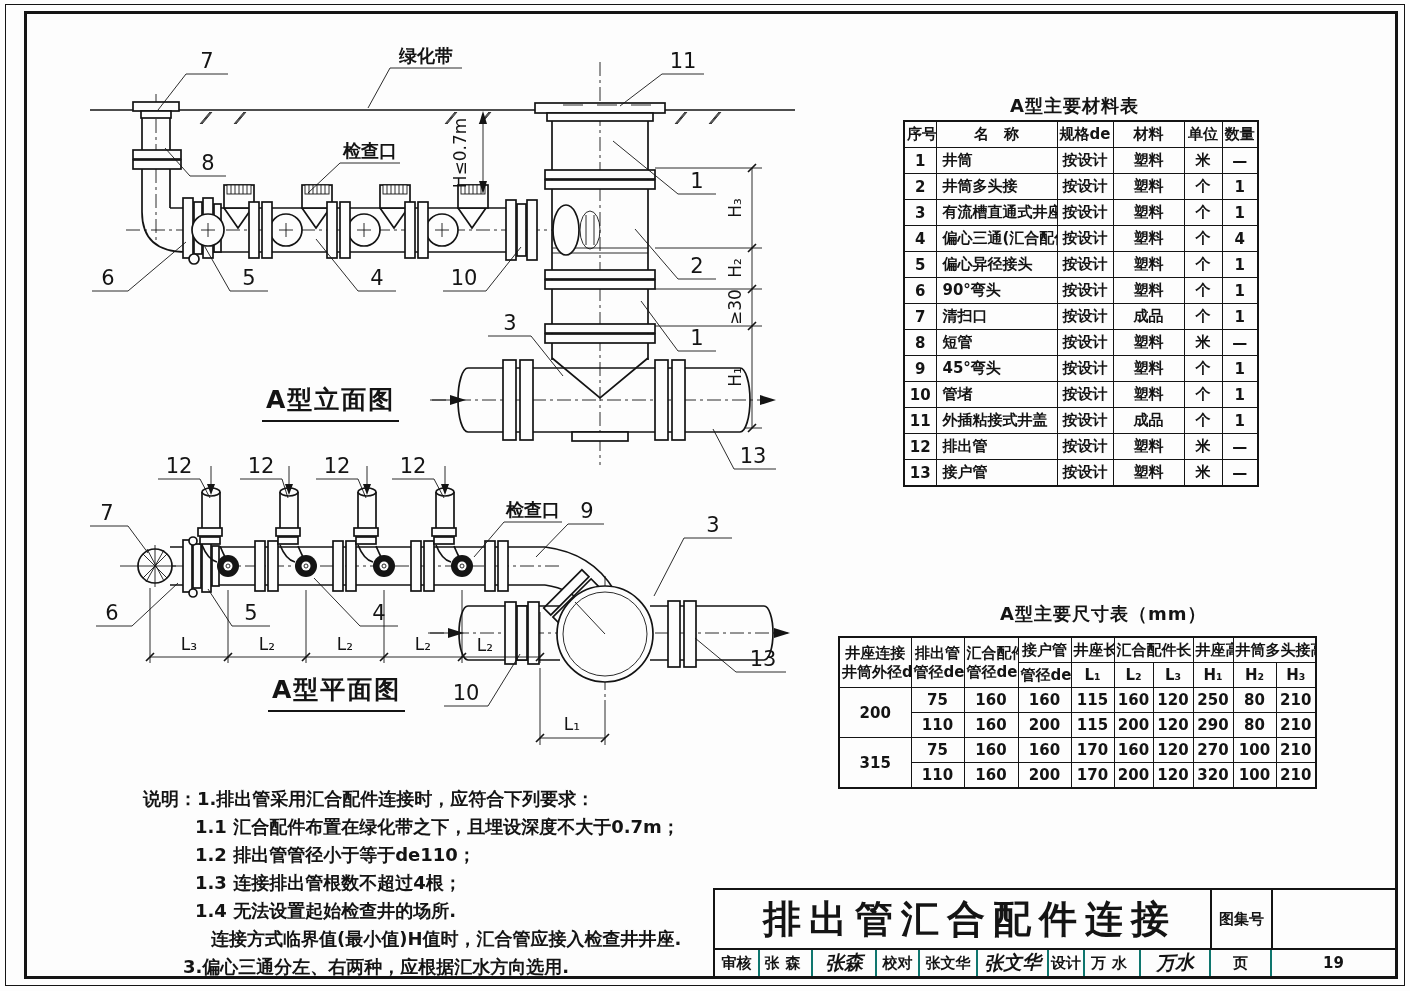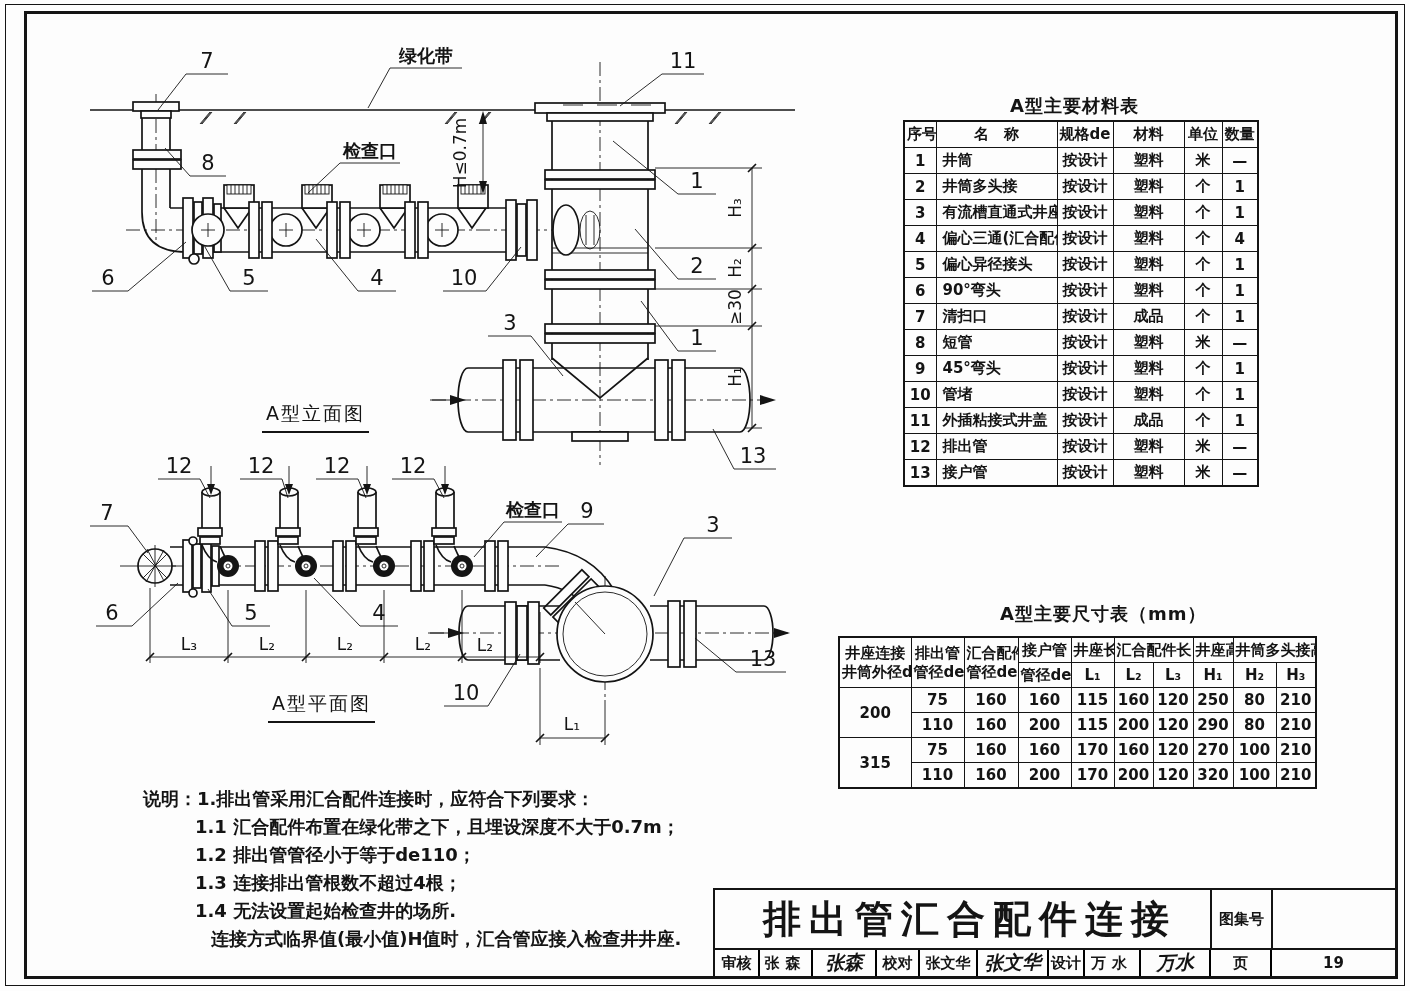--- a/index.html
+++ b/index.html
@@ -10,22 +10,22 @@
   svg{position:absolute;left:0;top:0;}
   svg text{fill:#141414;}
   .ln{stroke:#141414;stroke-width:1.7;fill:none;}
   .lnf{stroke:#141414;stroke-width:1.7;fill:#fdfdfd;}
   .tn{stroke:#141414;stroke-width:0.9;fill:none;}
   .cl{stroke:#141414;stroke-width:0.9;fill:none;stroke-dasharray:14 4 3 4;}
   .blk{fill:#141414;stroke:none;}
   .callout{font-size:21px;}
   .callout-cn{font-size:18px;font-weight:600;}
   .dimtxt{font-size:17px;}
-  .fig-title{position:absolute;font-size:19px;font-weight:400;letter-spacing:2px;
-             border-bottom:2.5px solid #141414;padding:0 4px 4px 4px;margin-top:18px;}
+  .fig-title{position:absolute;font-size:25px;font-weight:700;letter-spacing:2px;
+             border-bottom:2.5px solid #141414;padding:0 4px 4px 4px;}
   
   .tbl-title{position:absolute;font-size:18px;font-weight:700;letter-spacing:1px;}
   table{border-collapse:collapse;table-layout:fixed;}
   td{border:1.5px solid #141414;text-align:center;font-size:15px;padding:0 2px;
      white-space:nowrap;overflow:hidden;height:25px;font-weight:600;}
   .mat-table{position:absolute;left:903px;top:120px;width:354px;border:2.5px solid #141414;}
   .mat-table td.name{text-align:left;padding-left:6px;}
   .dim-table{position:absolute;left:838px;top:636px;width:477px;border:2.5px solid #141414;}
   .dim-table td{height:24px;}
   .two-line{line-height:1.25;}
@@ -40,21 +40,21 @@
           border:2.5px solid #141414;box-sizing:border-box;display:flex;flex-direction:column;background:#fdfdfd;}
   .tblock-top{display:flex;height:60px;border-bottom:2px solid #141414;}
   .tblock-title{width:497px;display:flex;align-items:center;justify-content:center;
                 font-size:38px;font-weight:700;letter-spacing:8px;border-right:2px solid #141414;box-sizing:border-box;padding-left:15px;}
   .tblock-atlas-label{width:61px;display:flex;align-items:center;justify-content:center;
                 font-size:15px;font-weight:700;border-right:2px solid #141414;box-sizing:border-box;}
   .tblock-atlas-no{flex:1;display:flex;align-items:center;justify-content:center;
                 font-size:24px;font-weight:600;letter-spacing:2px;}
   .tblock-bottom{display:flex;flex:1;}
   .tblock-bottom .c{display:flex;align-items:center;justify-content:center;
-        border-right:2px solid #000000;box-sizing:border-box;font-size:15px;font-weight:700;}
+        border-right:2px solid #0f766e;box-sizing:border-box;font-size:15px;font-weight:700;}
   .tblock-bottom .c.last{border-right:none;}
   .sig{font-family:"DejaVu Serif",serif;font-style:italic;font-size:19px;font-weight:700;
        transform:rotate(-2deg);}
   .name-sp{letter-spacing:6px;}
 </style>
 </head>
 <body>
 
 <div class="page">
   <div class="frame-outer"></div>
@@ -601,20 +601,21 @@
   </tbody>
     </table>
 
   <div class="notes">
     <div>说明：1.排出管采用汇合配件连接时，应符合下列要求：</div>
     <div class="ind-sub">1.1  汇合配件布置在绿化带之下，且埋设深度不大于0.7m；</div>
     <div class="ind-sub">1.2  排出管管径小于等于de110；</div>
     <div class="ind-sub">1.3  连接排出管根数不超过4根；</div>
     <div class="ind-sub">1.4  无法设置起始检查井的场所.</div>
     <div class="ind-cont">连接方式临界值(最小值)H值时，汇合管应接入检查井井座.</div>
+    <div class="ind-num">3.偏心三通分左、右两种，应根据汇水方向选用.</div>
   </div>
 
   <div class="tblock">
     <div class="tblock-top">
       <div class="tblock-title">排出管汇合配件连接</div>
       <div class="tblock-atlas-label">图集号</div>
     </div>
     <div class="tblock-bottom">
       <div class="c" style="width:45px">审核</div>
       <div class="c name-sp" style="width:53px">张森</div>

